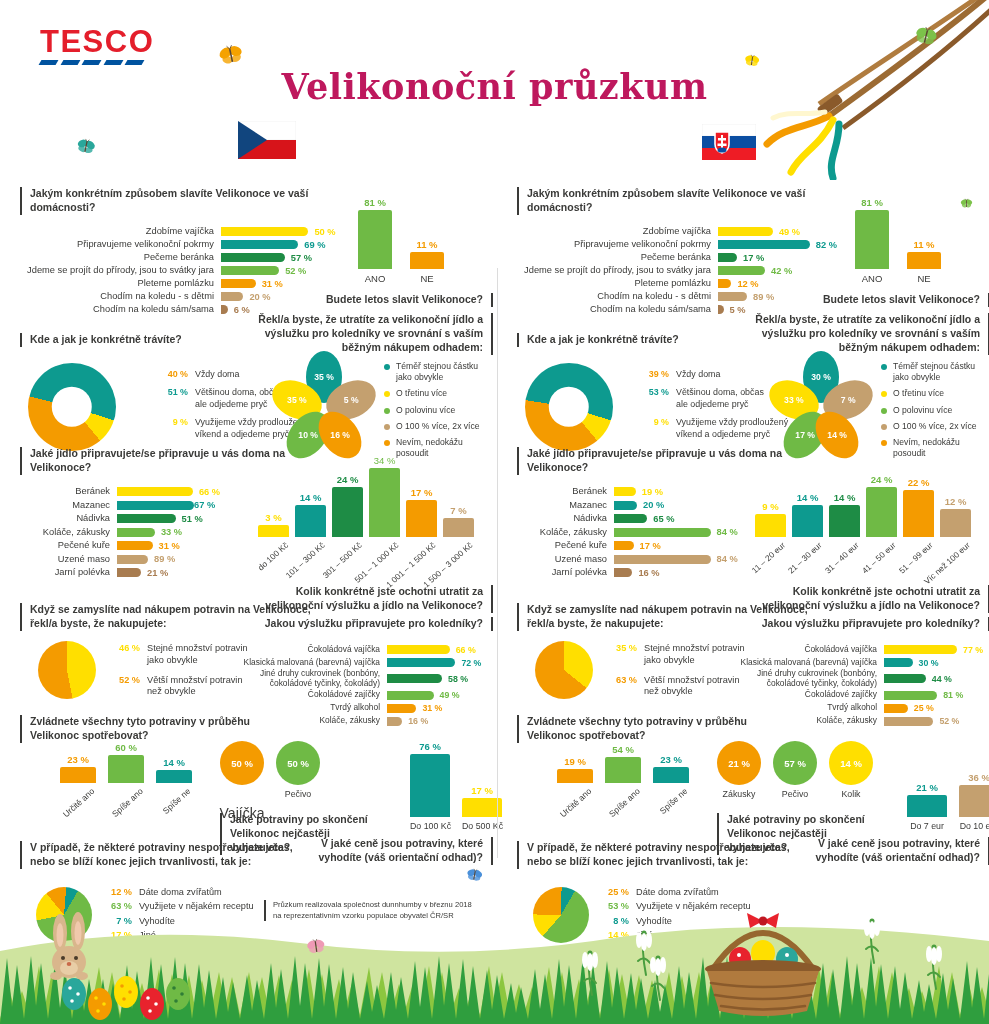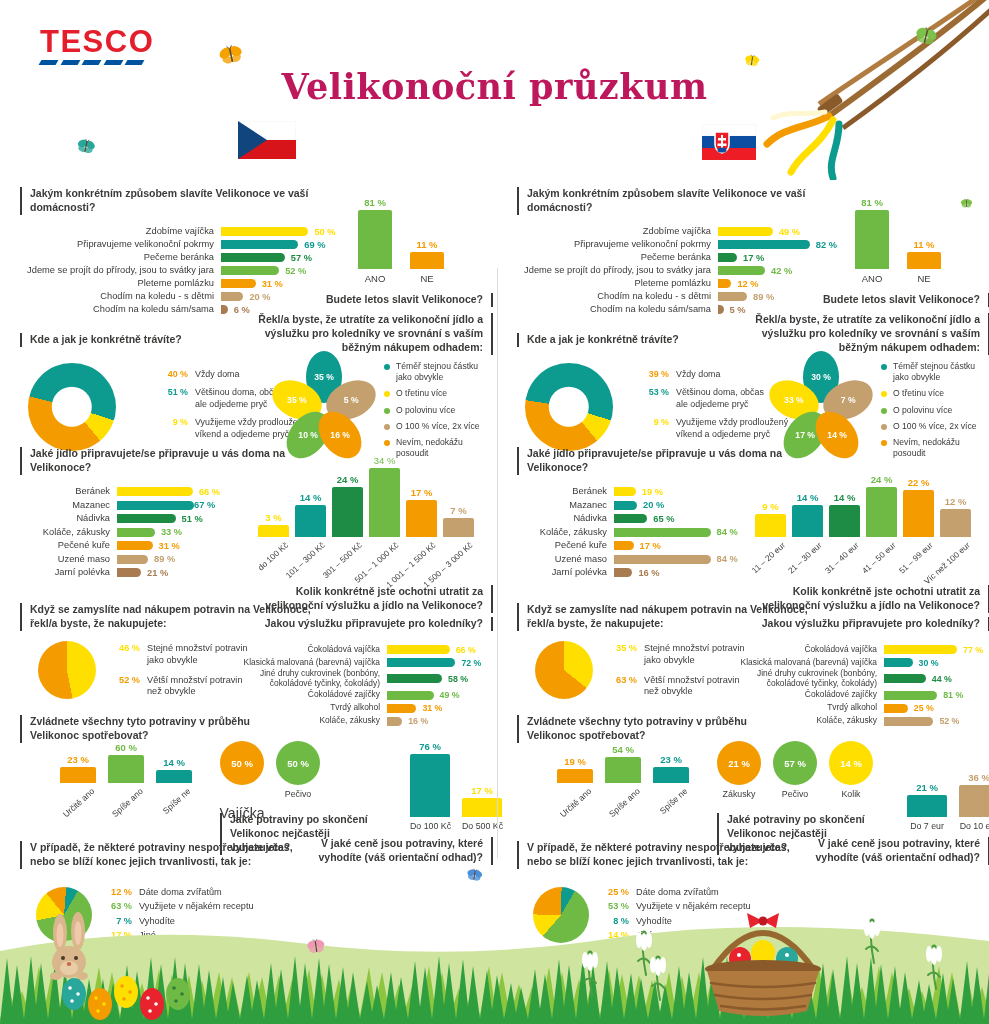--- a/index.html
+++ b/index.html
@@ -813,20 +813,24 @@
         </div>
         <div style="display: flex; margin-bottom: 2.5px;">
           <span style="width: 30px; flex: 0 0 auto; text-align: right; font-weight: 700; font-size: 9.2px; color: rgb(255, 223, 0); margin-right: 7px;">14 %</span>
           <span style="font-size: 9.2px; color: rgb(58, 58, 56); white-space: pre-line; line-height: 1.28;">Jiné</span>
         </div>
       </div>
     </div>
 
   <div id="center-divider"></div>
 
+  <div id="footnote">
+    <div>Průzkum realizovala společnost dunnhumby v březnu 2018</div>
+    <div>na reprezentativním vzorku populace obyvatel ČR/SR</div>
+  </div>
 
   <svg id="grass" width="989" height="125" viewBox="0 0 989 125" style="position:absolute;left:0;bottom:0;pointer-events:none;">
       <path d="M0,52 Q140,24 300,44 Q460,64 620,38 Q780,16 989,42 L989,125 L0,125 Z" fill="#cfe49f"></path>
       <path d="M0,120 L9,89 L15,112 L22,92 L30,116 L39,67 L45,107 L52,73 L60,116 L69,85 L75,111 L82,88 L90,116 L99,68 L105,107 L112,73 L120,116 L129,80 L135,110 L142,84 L150,116 L159,70 L165,108 L172,75 L180,116 L189,76 L195,109 L202,81 L210,116 L219,73 L225,108 L232,78 L240,116 L249,73 L255,108 L262,78 L270,116 L279,76 L285,109 L292,81 L300,116 L309,70 L315,108 L322,75 L330,116 L339,80 L345,110 L352,84 L360,116 L369,68 L375,107 L382,73 L390,116 L399,85 L405,111 L412,88 L420,116 L429,67 L435,107 L442,73 L450,116 L459,89 L465,112 L472,92 L480,116 L489,67 L495,107 L502,73 L510,116 L519,85 L525,111 L532,88 L540,116 L549,68 L555,107 L562,73 L570,116 L579,80 L585,110 L592,84 L600,116 L609,70 L615,108 L622,75 L630,116 L639,76 L645,109 L652,81 L660,116 L669,73 L675,108 L682,77 L690,116 L699,73 L705,108 L712,78 L720,116 L729,76 L735,109 L742,81 L750,116 L759,70 L765,108 L772,75 L780,116 L789,80 L795,110 L802,84 L810,116 L819,68 L825,107 L832,73 L840,116 L849,84 L855,111 L862,88 L870,116 L879,67 L885,107 L892,73 L900,116 L909,89 L915,112 L922,92 L930,116 L939,67 L945,107 L952,73 L960,116 L969,85 L975,111 L982,88 L990,116 L989,125 L0,125 Z" fill="#8cc63f"></path>
       <path d="M0,124 L7,59 L12,108 L17,66 L24,120 L31,57 L36,107 L41,64 L48,120 L55,63 L60,109 L65,69 L72,120 L79,75 L84,112 L89,80 L96,120 L103,80 L108,113 L113,84 L120,120 L127,66 L132,110 L137,72 L144,120 L151,58 L156,108 L161,65 L168,120 L175,58 L180,107 L185,64 L192,120 L199,65 L204,109 L209,71 L216,120 L223,78 L228,113 L233,83 L240,120 L247,76 L252,112 L257,81 L264,120 L271,64 L276,109 L281,70 L288,120 L295,57 L300,107 L305,64 L312,120 L319,59 L324,108 L329,65 L336,120 L343,68 L348,110 L353,73 L360,120 L367,82 L372,113 L377,86 L384,120 L391,73 L396,111 L401,78 L408,120 L415,62 L420,108 L425,68 L432,120 L439,57 L444,107 L449,64 L456,120 L463,60 L468,108 L473,67 L480,120 L487,71 L492,111 L497,76 L504,120 L511,84 L516,114 L521,88 L528,120 L535,70 L540,110 L545,75 L552,120 L559,60 L564,108 L569,66 L576,120 L583,57 L588,107 L593,64 L600,120 L607,62 L612,109 L617,68 L624,120 L631,74 L636,111 L641,79 L648,120 L655,81 L660,113 L665,85 L672,120 L679,67 L684,110 L689,73 L696,120 L703,58 L708,108 L713,65 L720,120 L727,57 L732,107 L737,64 L744,120 L751,64 L756,109 L761,70 L768,120 L775,77 L780,112 L785,82 L792,120 L799,77 L804,112 L809,82 L816,120 L823,64 L828,109 L833,70 L840,120 L847,57 L852,107 L857,64 L864,120 L871,58 L876,108 L881,65 L888,120 L895,67 L900,110 L905,73 L912,120 L919,81 L924,113 L929,85 L936,120 L943,74 L948,111 L953,79 L960,120 L967,62 L972,109 L977,68 L984,120 L991,57 L996,107 L1001,64 L1008,120 L989,125 L0,125 Z" fill="#2f9e3e"></path>
       <g transform="translate(26,14)">
         <ellipse cx="34" cy="20" rx="7" ry="19" fill="#d9b68c"></ellipse>
         <ellipse cx="34" cy="22" rx="3.5" ry="12" fill="#f0c9ac"></ellipse>
         <ellipse cx="52" cy="18" rx="7" ry="19" fill="#d9b68c"></ellipse>
         <ellipse cx="52" cy="20" rx="3.5" ry="12" fill="#f0c9ac"></ellipse>

